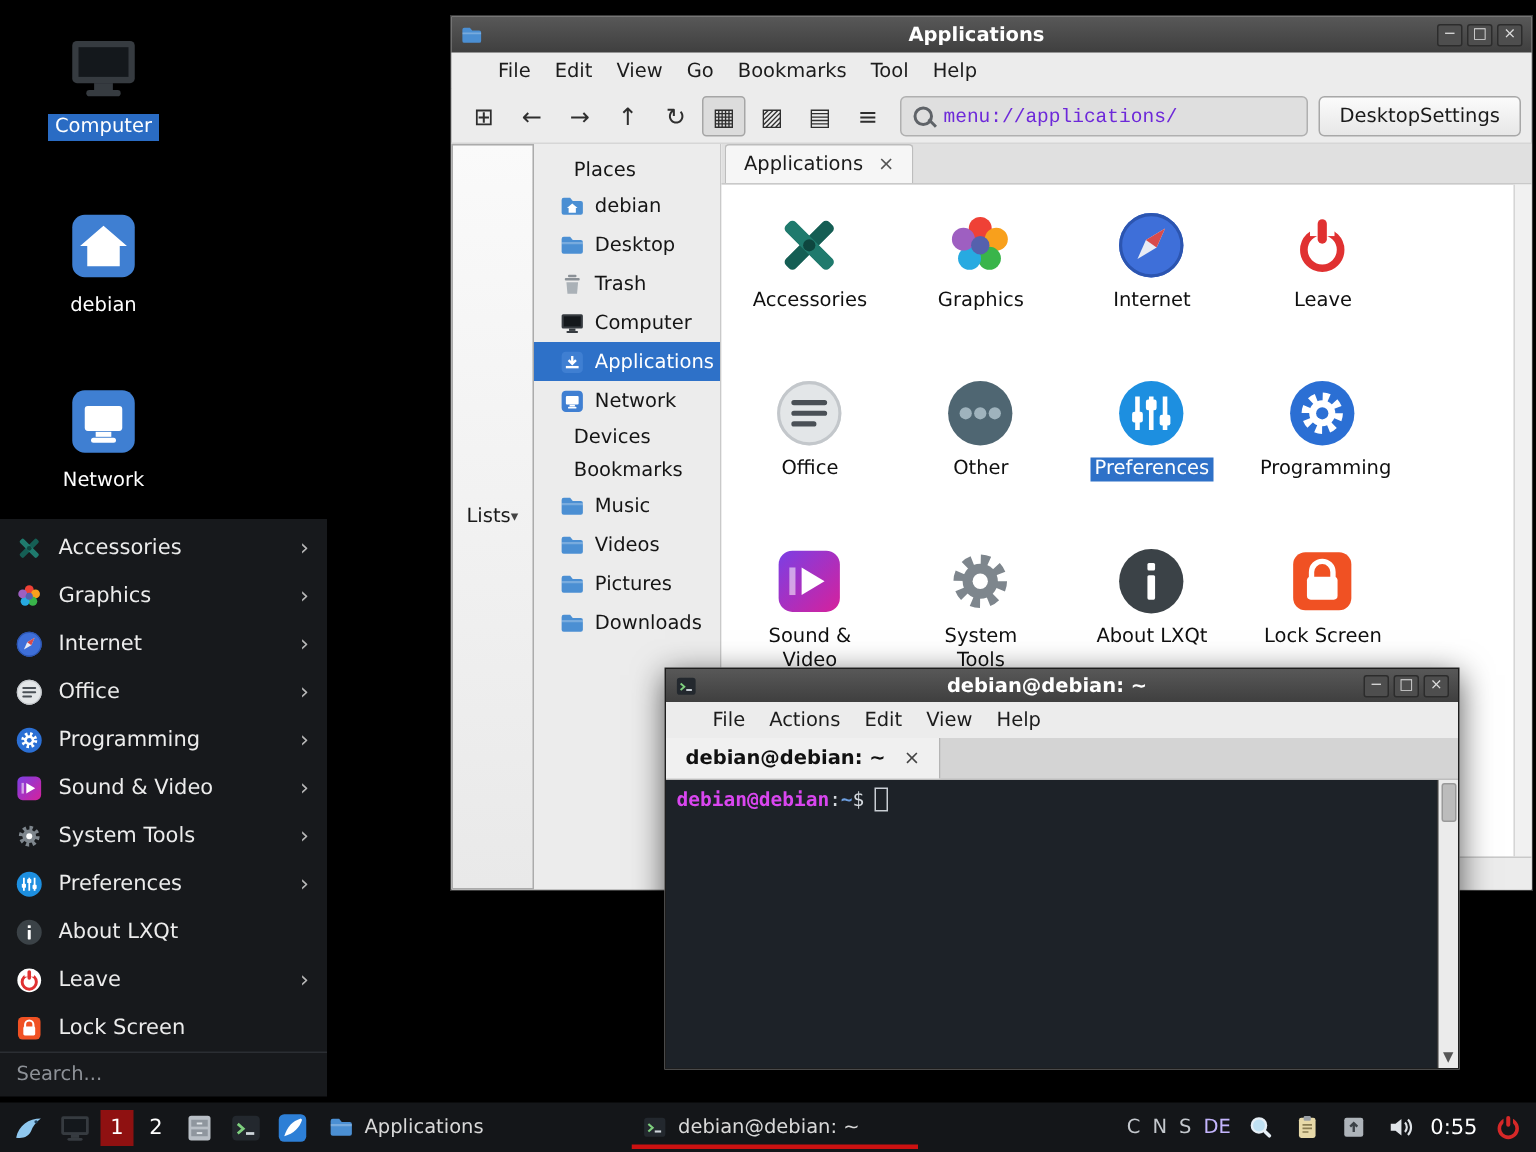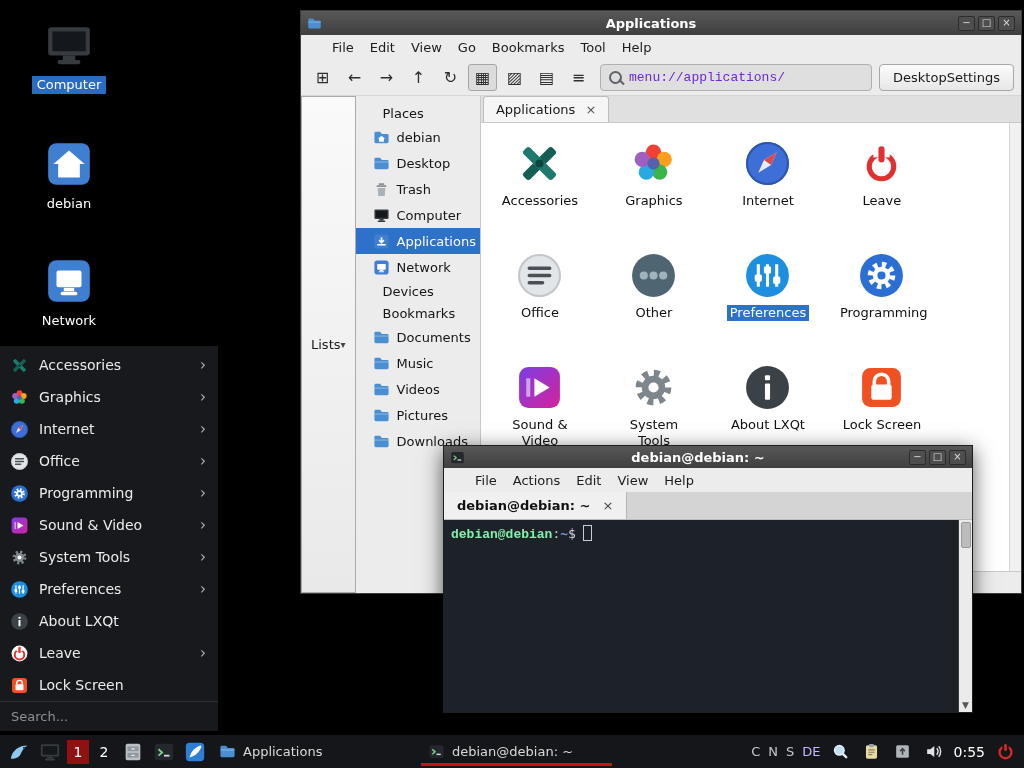--- a/index.html
+++ b/index.html
@@ -65,21 +65,21 @@
   .statusbar { flex:0 0 22px; border-top:1px solid #c9c9c9; background:#ececec; display:flex; align-items:center; padding:0 9px; font-size:12px; color:#1f1f1f; }
 
   
   .term { left:443px; top:445px; width:530px; height:268px; z-index:4; border:1px solid #1e1e1e; }
   .term .titlebar { flex:0 0 22px; }
   .term-tabs { flex:0 0 28px; background:#d4d4d4; display:flex; align-items:stretch; border-bottom:1px solid #bdbdbd; }
   .term-tab { background:#f0f0f0; border-right:1px solid #b5b5b5; display:flex; align-items:center; gap:12px; padding:0 13px; font-size:13px; font-weight:bold; color:#111; }
   .term-tab .tclose { font-weight:normal; color:#444; }
   .term-body { flex:1; display:flex; min-height:0; background:#1d2228; }
   .term-screen { flex:1; padding:5px 7px; font-family:"DejaVu Sans Mono","Liberation Mono",monospace; font-size:13px; color:#d4d9de; }
-  .p-user { color:#86efac; font-weight:bold;font-family:Liberation Mono, monospace; }
+  .p-user { color:#d946ef; font-weight:bold; }
   .p-path { color:#6d9fe0; font-weight:bold; }
   .cursor { display:inline-block; width:9px; height:16px; border:1px solid #c9ced4; margin-left:7px; vertical-align:text-bottom; }
   .term-scroll { flex:0 0 14px; background:#ebebeb; border-left:1px solid #3a3a3a; display:flex; flex-direction:column; align-items:center; justify-content:space-between; padding:2px 0; }
   .term-scroll .thumb { width:10px; height:26px; background:#bcbcbc; border:1px solid #9a9a9a; border-radius:2px; }
   .term-scroll .sarrow { font-size:9px; color:#555; }
 
   
   .taskbar { position:absolute; left:0; bottom:0; width:1024px; height:33px; background:#141619; z-index:10; display:flex; align-items:center; padding:0 5px; gap:4px; }
   .tb-ic { width:27px; height:27px; display:flex; align-items:center; justify-content:center; }
   .tb-ic svg { width:22px; height:22px; }
@@ -353,26 +353,20 @@
               <use href="#i-netplace"></use>
             </svg>
           <span>Network</span>
         </div>
         <div class="side-header">Devices</div>
         <div class="side-header">Bookmarks</div>
         <div class="side-item">
           <svg>
               <use href="#i-folder"></use>
             </svg>
-          <span>Documents</span>
-        </div>
-        <div class="side-item">
-          <svg>
-              <use href="#i-folder"></use>
-            </svg>
           <span>Music</span>
         </div>
         <div class="side-item">
           <svg>
               <use href="#i-folder"></use>
             </svg>
           <span>Videos</span>
         </div>
         <div class="side-item">
           <svg>

